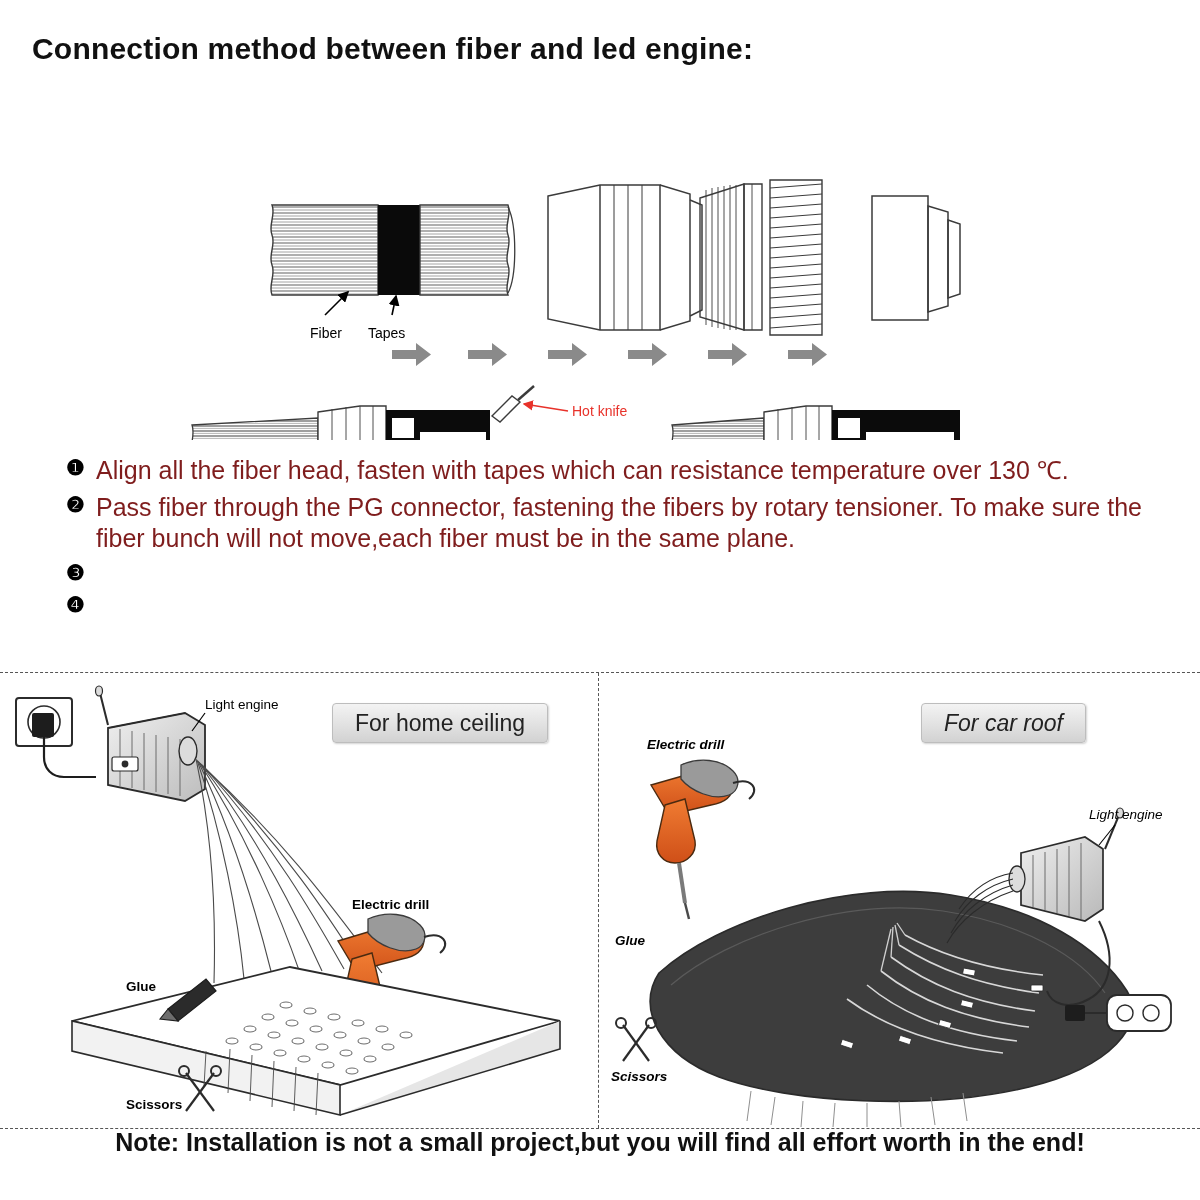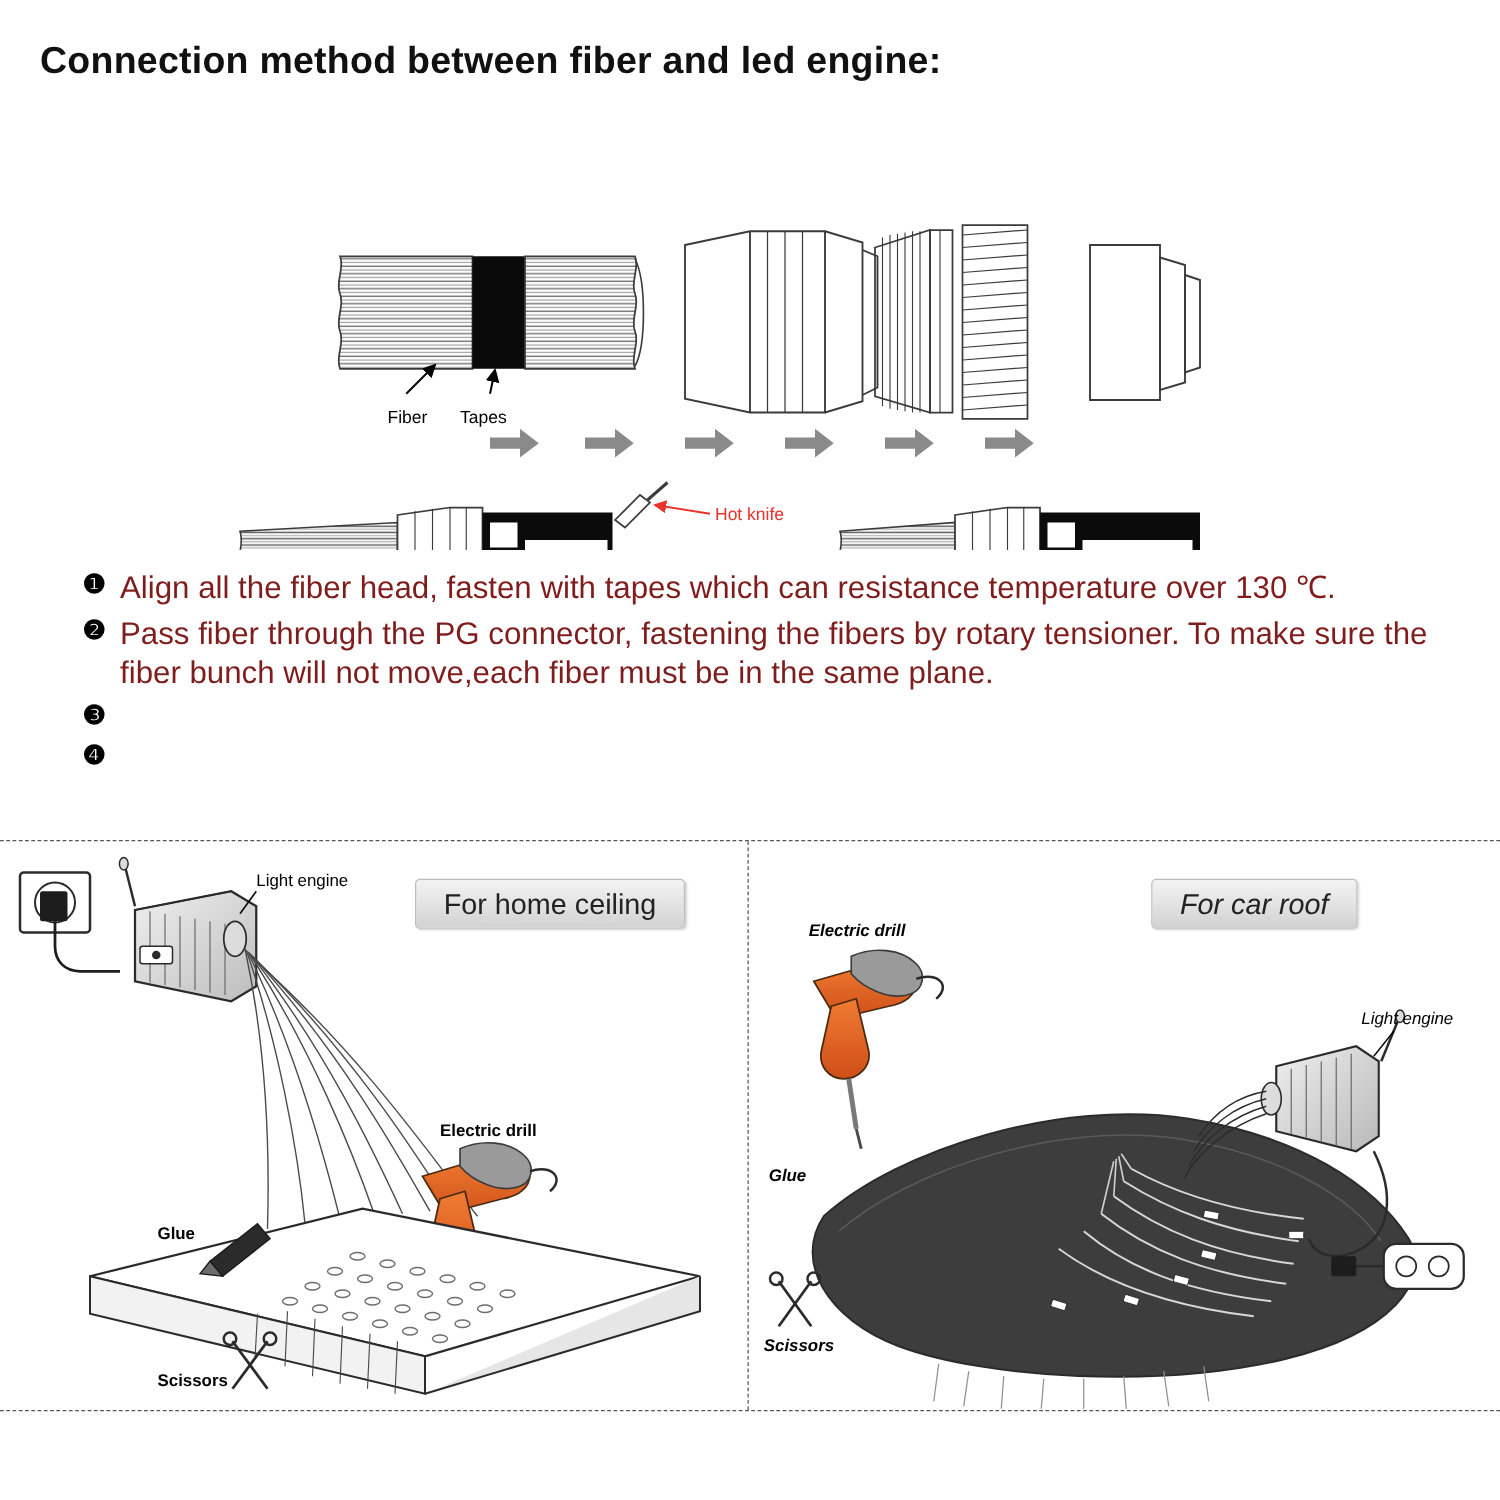--- a/index.html
+++ b/index.html
@@ -530,14 +530,15 @@
           <path d="M24,352 L50,388" stroke="#2b2b2b" stroke-width="2.2" fill="none"></path>
           <path d="M50,352 L24,388" stroke="#2b2b2b" stroke-width="2.2" fill="none"></path>
           <circle cx="22" cy="350" r="5" fill="none" stroke="#2b2b2b" stroke-width="2"></circle>
           <circle cx="52" cy="350" r="5" fill="none" stroke="#2b2b2b" stroke-width="2"></circle>
           <text class="lbl" x="12" y="408" font-size="13.5" font-weight="bold" fill="#000">Scissors</text>
         </g>
       </svg>
     </div>
   </div>
 
+  <div class="note">Note: Installation is not a small project,but you will find all effort worth in the end!</div>
 
 </div>
 
 </body></html>

